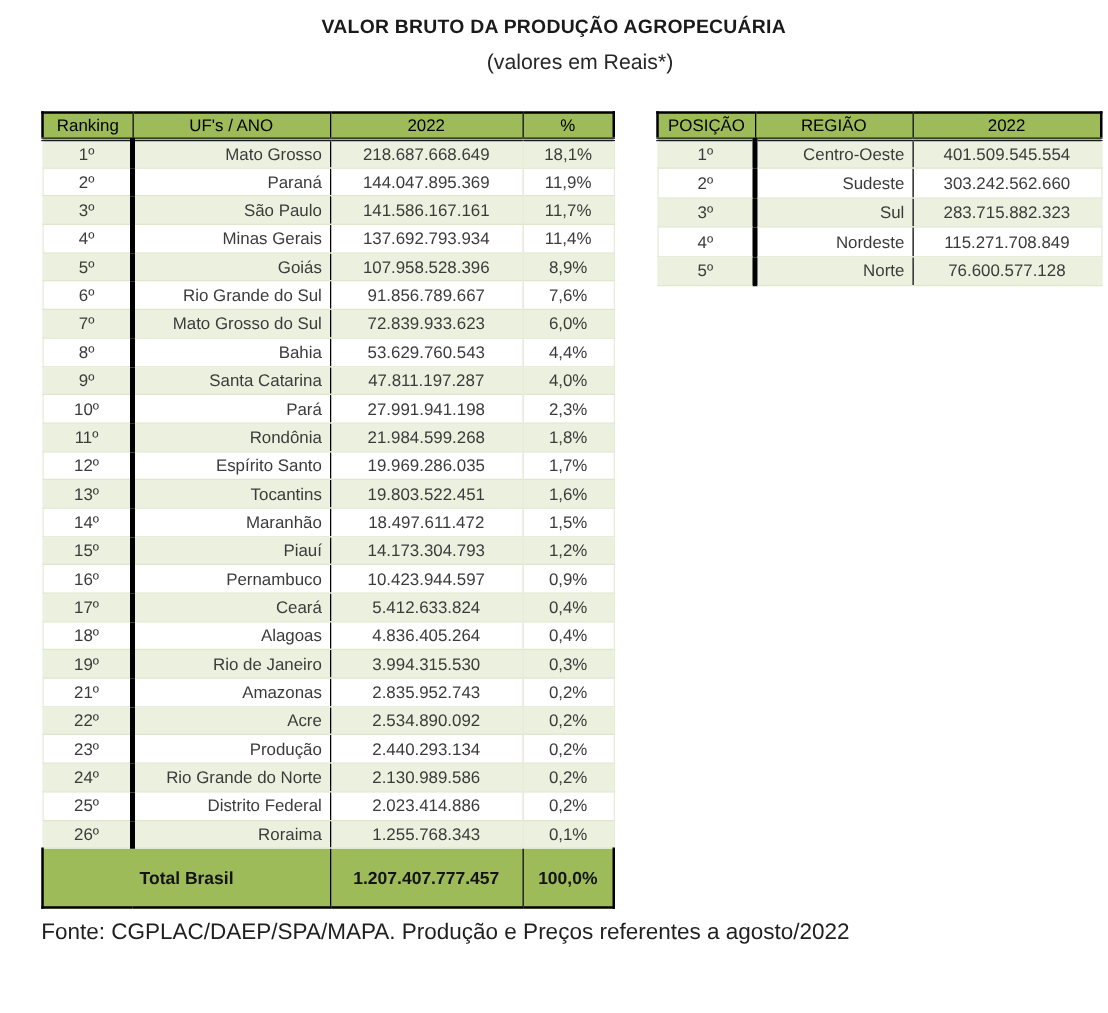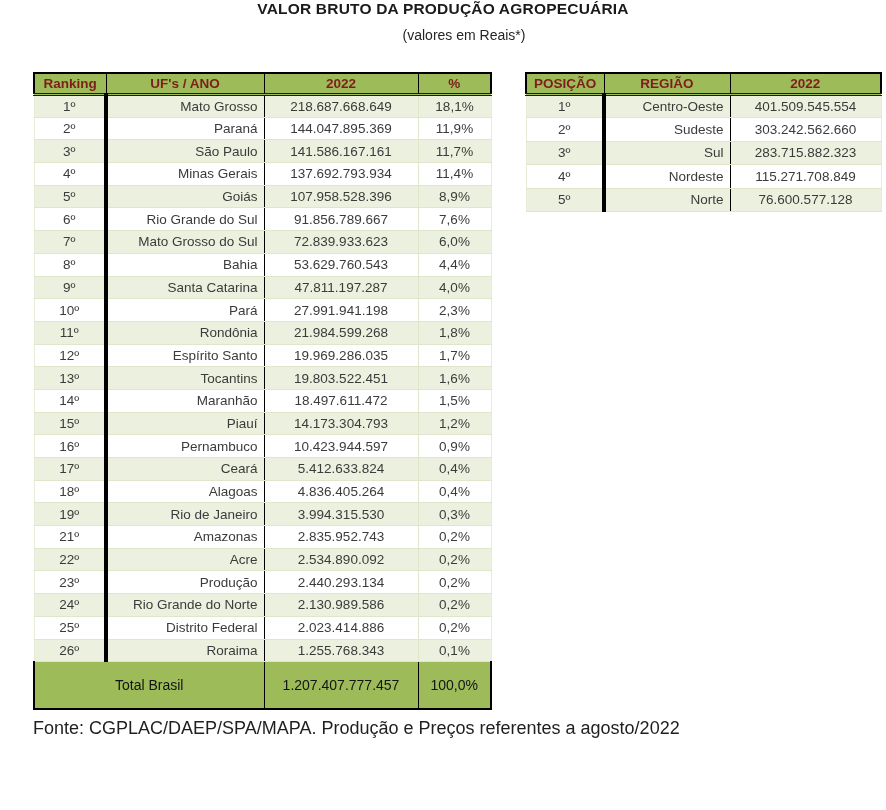--- a/index.html
+++ b/index.html
@@ -6,51 +6,51 @@
   html, body { margin: 0; padding: 0; background: #fff; }
   body {
     width: 886px; height: 810px;
     font-family: "Liberation Sans", sans-serif;
     color: #3b3b3b;
     overflow: hidden;
   }
   .page { position: relative; width: 886px; height: 810px; }
 
   .title {
-    padding-top: 0;
+    padding-top: 13px;
     text-align: center;
     font-size: 15.5px;
     font-weight: bold;
     color: #1a1a1a;
     letter-spacing: 0.2px;
   }
   .subtitle {
     margin-top: 9px;
     text-align: center;
-    font-size: 14px;
+    font-size: 17px;
     color: #262626;
     margin-left: 42px;
   }
 
   .tables {
     display: flex;
     align-items: flex-start;
     gap: 33px;
     margin: 29px 0 0 33px;
   }
 
   table { border-collapse: collapse; table-layout: fixed; }
   .states-table  { width: 457px; }
   .regions-table { width: 355px; }
 
   thead th {
     background: #9dbb59;
-    color: #7f1d1d;
+    color: #000000;
     font-size: 13.5px;
-    font-weight: bold;
+    font-weight: normal;
     height: 20px;
     padding: 2px 4px;
     border-top: 2.5px solid #000;
     border-bottom: 3px double #1c1c1c;
     text-align: center;
   }
   thead th + th { border-left: 1.5px solid #000; }
   thead th:first-child { border-left: 2.5px solid #000; }
   thead th:last-child  { border-right: 2.5px solid #000; }
 
@@ -68,21 +68,21 @@
   tbody td:first-child { border-left: 1px solid #e6ecd6; }
   tbody td:last-child  { border-right: 1px solid #e6ecd6; }
   tbody td.c-name { text-align: right; border-left: 4px solid #000000; }
   tbody td.c-val  { border-left: 1.5px solid #000; }
   tbody td.c-pct  { border-left: 1px solid #dfe6cc; }
 
   tfoot td {
     background: #9dbb59;
     color: #141414;
     font-size: 14px;
-    font-weight: normal;
+    font-weight: bold;
     height: 20px;
     padding: 15px 6px;
     border-top: 1.5px solid #000;
     border-bottom: 2.5px solid #000;
     text-align: center;
     white-space: nowrap;
   }
   tfoot td:first-child { border-left: 2.5px solid #000; }
   tfoot td:last-child  { border-right: 2.5px solid #000; }
   tfoot td.c-val { border-left: 1.5px solid #000; }

